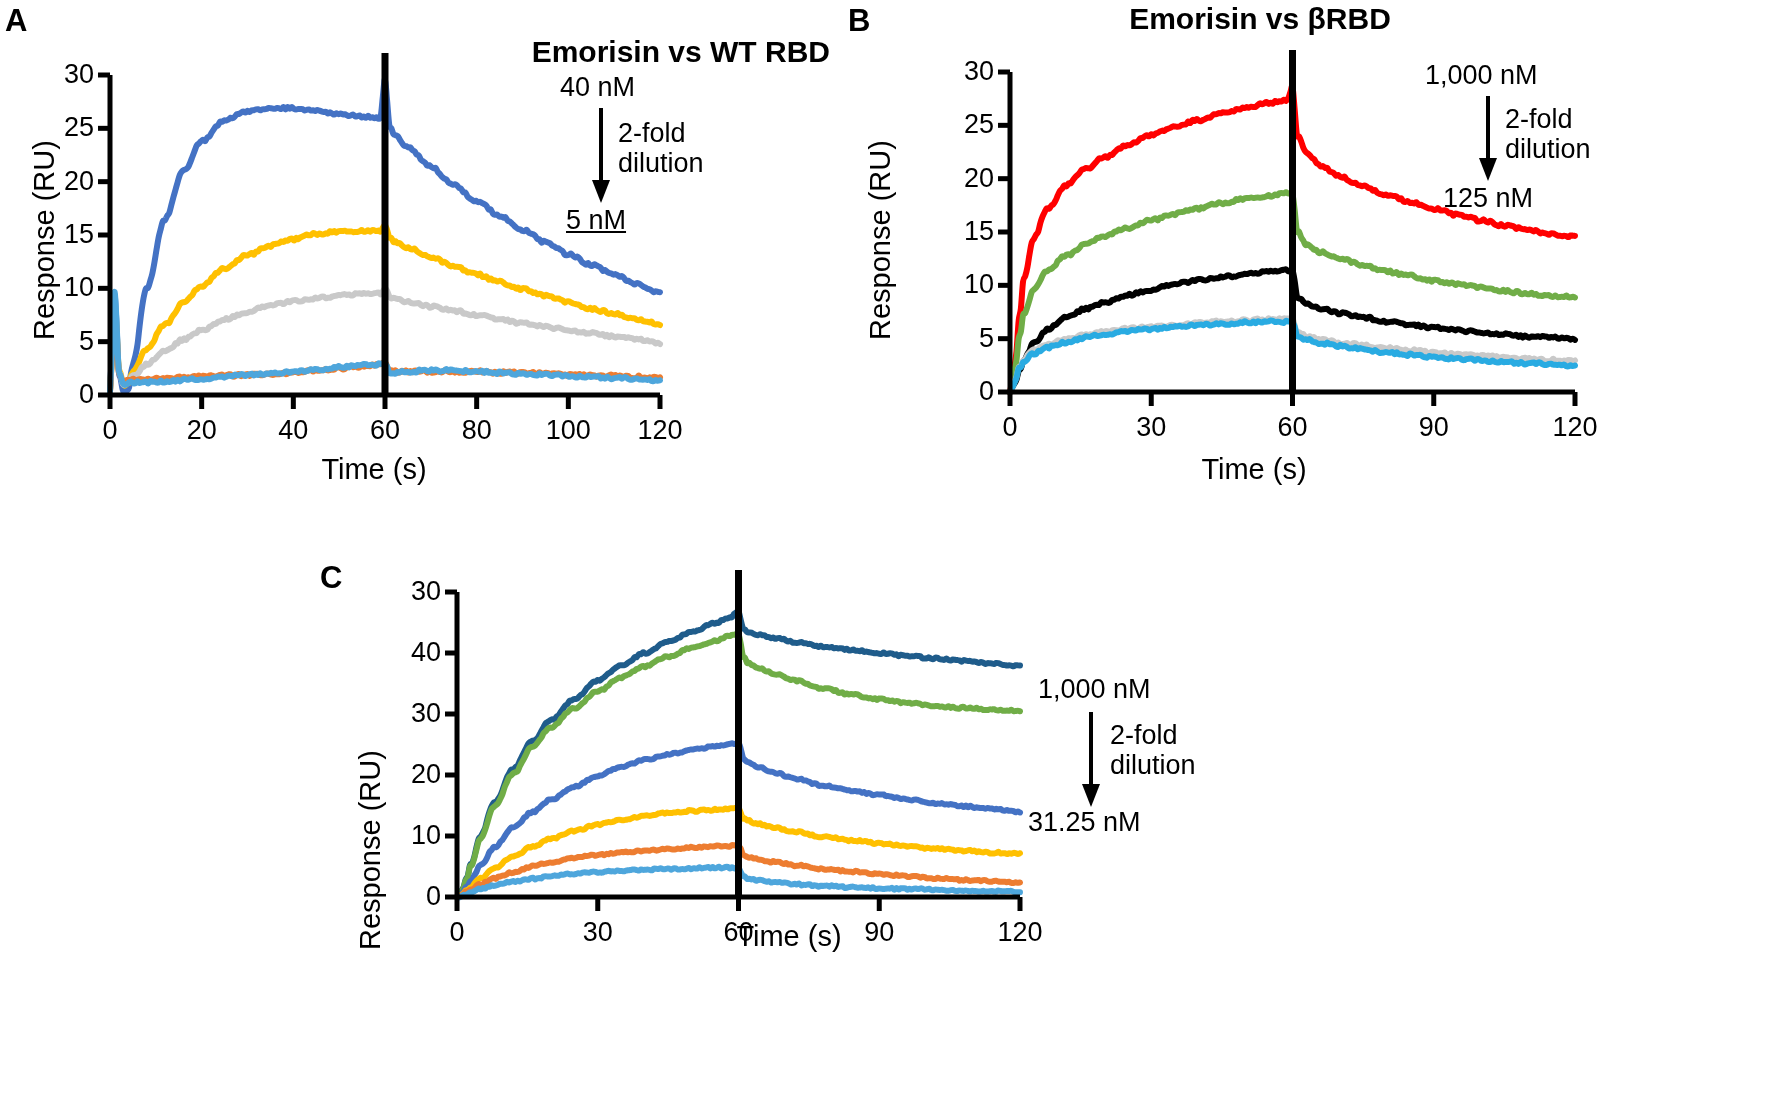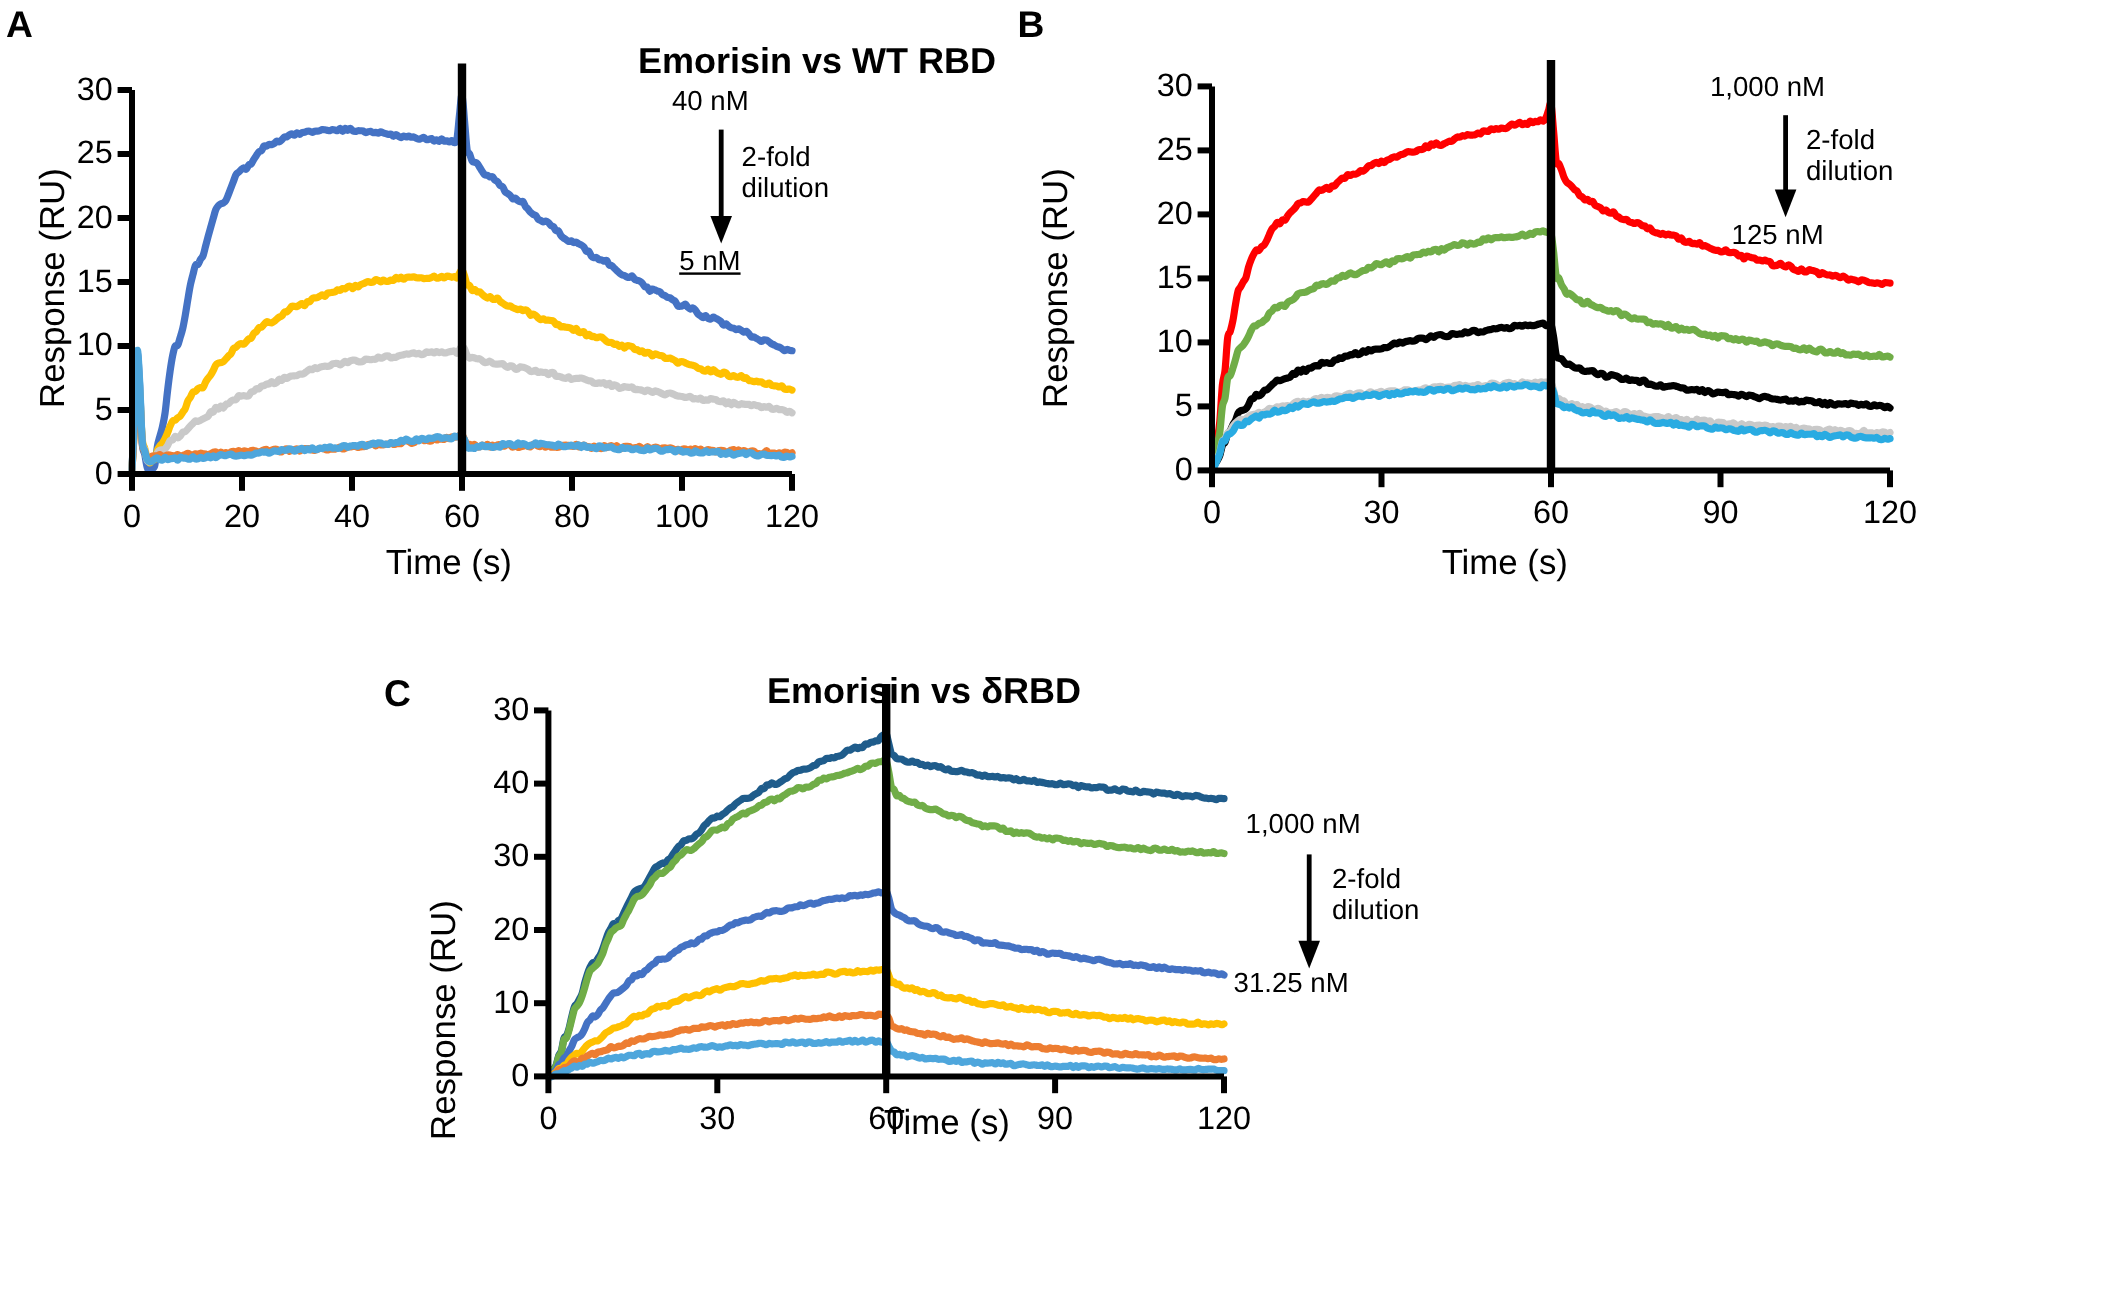--- a/index.html
+++ b/index.html
@@ -60,21 +60,21 @@
   }
   .tick-label-x {
     position: absolute;
     font-size: 27px;
     line-height: 1;
     text-align: center;
     white-space: nowrap;
   }
   .annot-text {
     position: absolute;
-    font-size: 23px;
+    font-size: 27px;
     line-height: 1.12;
     white-space: nowrap;
   }
   .annot-text.multi { white-space: pre-line; }
   svg { display: block; }
   .plot-svg { position: absolute; overflow: visible; }
 </style>
 </head>
 <body>
 
@@ -133,20 +133,21 @@
       <div class="tick-label-x" style="left: 156.667px; top: 417px; width: 90px;">20</div>
       <div class="tick-label-x" style="left: 248.333px; top: 417px; width: 90px;">40</div>
       <div class="tick-label-x" style="left: 340px; top: 417px; width: 90px;">60</div>
       <div class="tick-label-x" style="left: 431.667px; top: 417px; width: 90px;">80</div>
       <div class="tick-label-x" style="left: 523.333px; top: 417px; width: 90px;">100</div>
       <div class="tick-label-x" style="left: 615px; top: 417px; width: 90px;">120</div>
     </div>
 
   <div class="panel" id="panel-b">
     <div class="panel-letter" style="left:18px; top:5px;">B</div>
+    <div class="panel-title" style="left:0; top:4px; width:860px; text-align:center;">Emorisin vs βRBD</div>
 
     <div class="axis-title-y" style="left:36px; top:340px;">Response (RU)</div>
     <div class="axis-title-x" style="left:50px; top:455px; width:700px; text-align:center;">Time (s)</div>
 
     <div class="annot-text" style="left:595px; top:60px;">1,000 nM</div>
     <div class="annot-text multi" style="left:675px; top:104px;">2-fold
 dilution</div>
     <div class="annot-text" style="left:613px; top:183px;">125 nM</div>
     <svg class="plot-svg" style="left:645px; top:96px;" width="26" height="86">
       <line x1="13" y1="0" x2="13" y2="68" stroke="#000" stroke-width="4"></line>
@@ -186,21 +187,20 @@
       <div class="tick-label-y" style="left: 102px; top: 58px; width: 62px;">30</div>
       <div class="tick-label-x" style="left: 135px; top: 414px; width: 90px;">0</div>
       <div class="tick-label-x" style="left: 276.25px; top: 414px; width: 90px;">30</div>
       <div class="tick-label-x" style="left: 417.5px; top: 414px; width: 90px;">60</div>
       <div class="tick-label-x" style="left: 558.75px; top: 414px; width: 90px;">90</div>
       <div class="tick-label-x" style="left: 700px; top: 414px; width: 90px;">120</div>
     </div>
 
   <div class="panel" id="panel-c">
     <div class="panel-letter" style="left:0px; top:62px;">C</div>
-    <div class="panel-title" style="left:0; top:62px; width:900px; text-align:center;">Emorisin vs δRBD</div>
 
     <div class="axis-title-y" style="left:36px; top:450px;">Response (RU)</div>
     <div class="axis-title-x" style="left:50px; top:422px; width:790px; text-align:center;">Time (s)</div>
 
     <div class="annot-text" style="left:718px; top:174px;">1,000 nM</div>
     <div class="annot-text multi" style="left:790px; top:220px;">2-fold
 dilution</div>
     <div class="annot-text" style="left:708px; top:307px;">31.25 nM</div>
     <svg class="plot-svg" style="left:758px; top:212px;" width="26" height="96">
       <line x1="13" y1="0" x2="13" y2="78" stroke="#000" stroke-width="4"></line>

